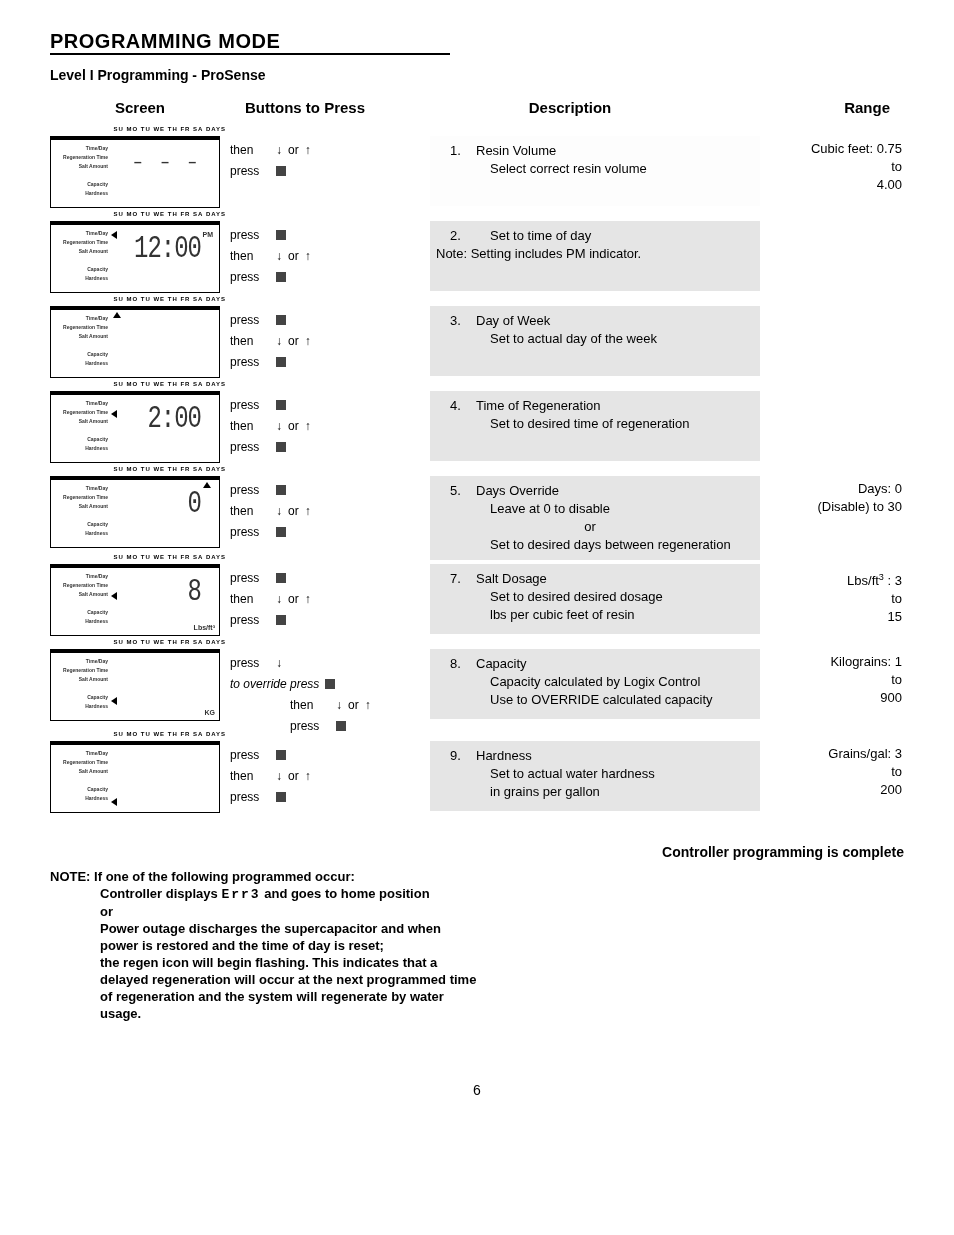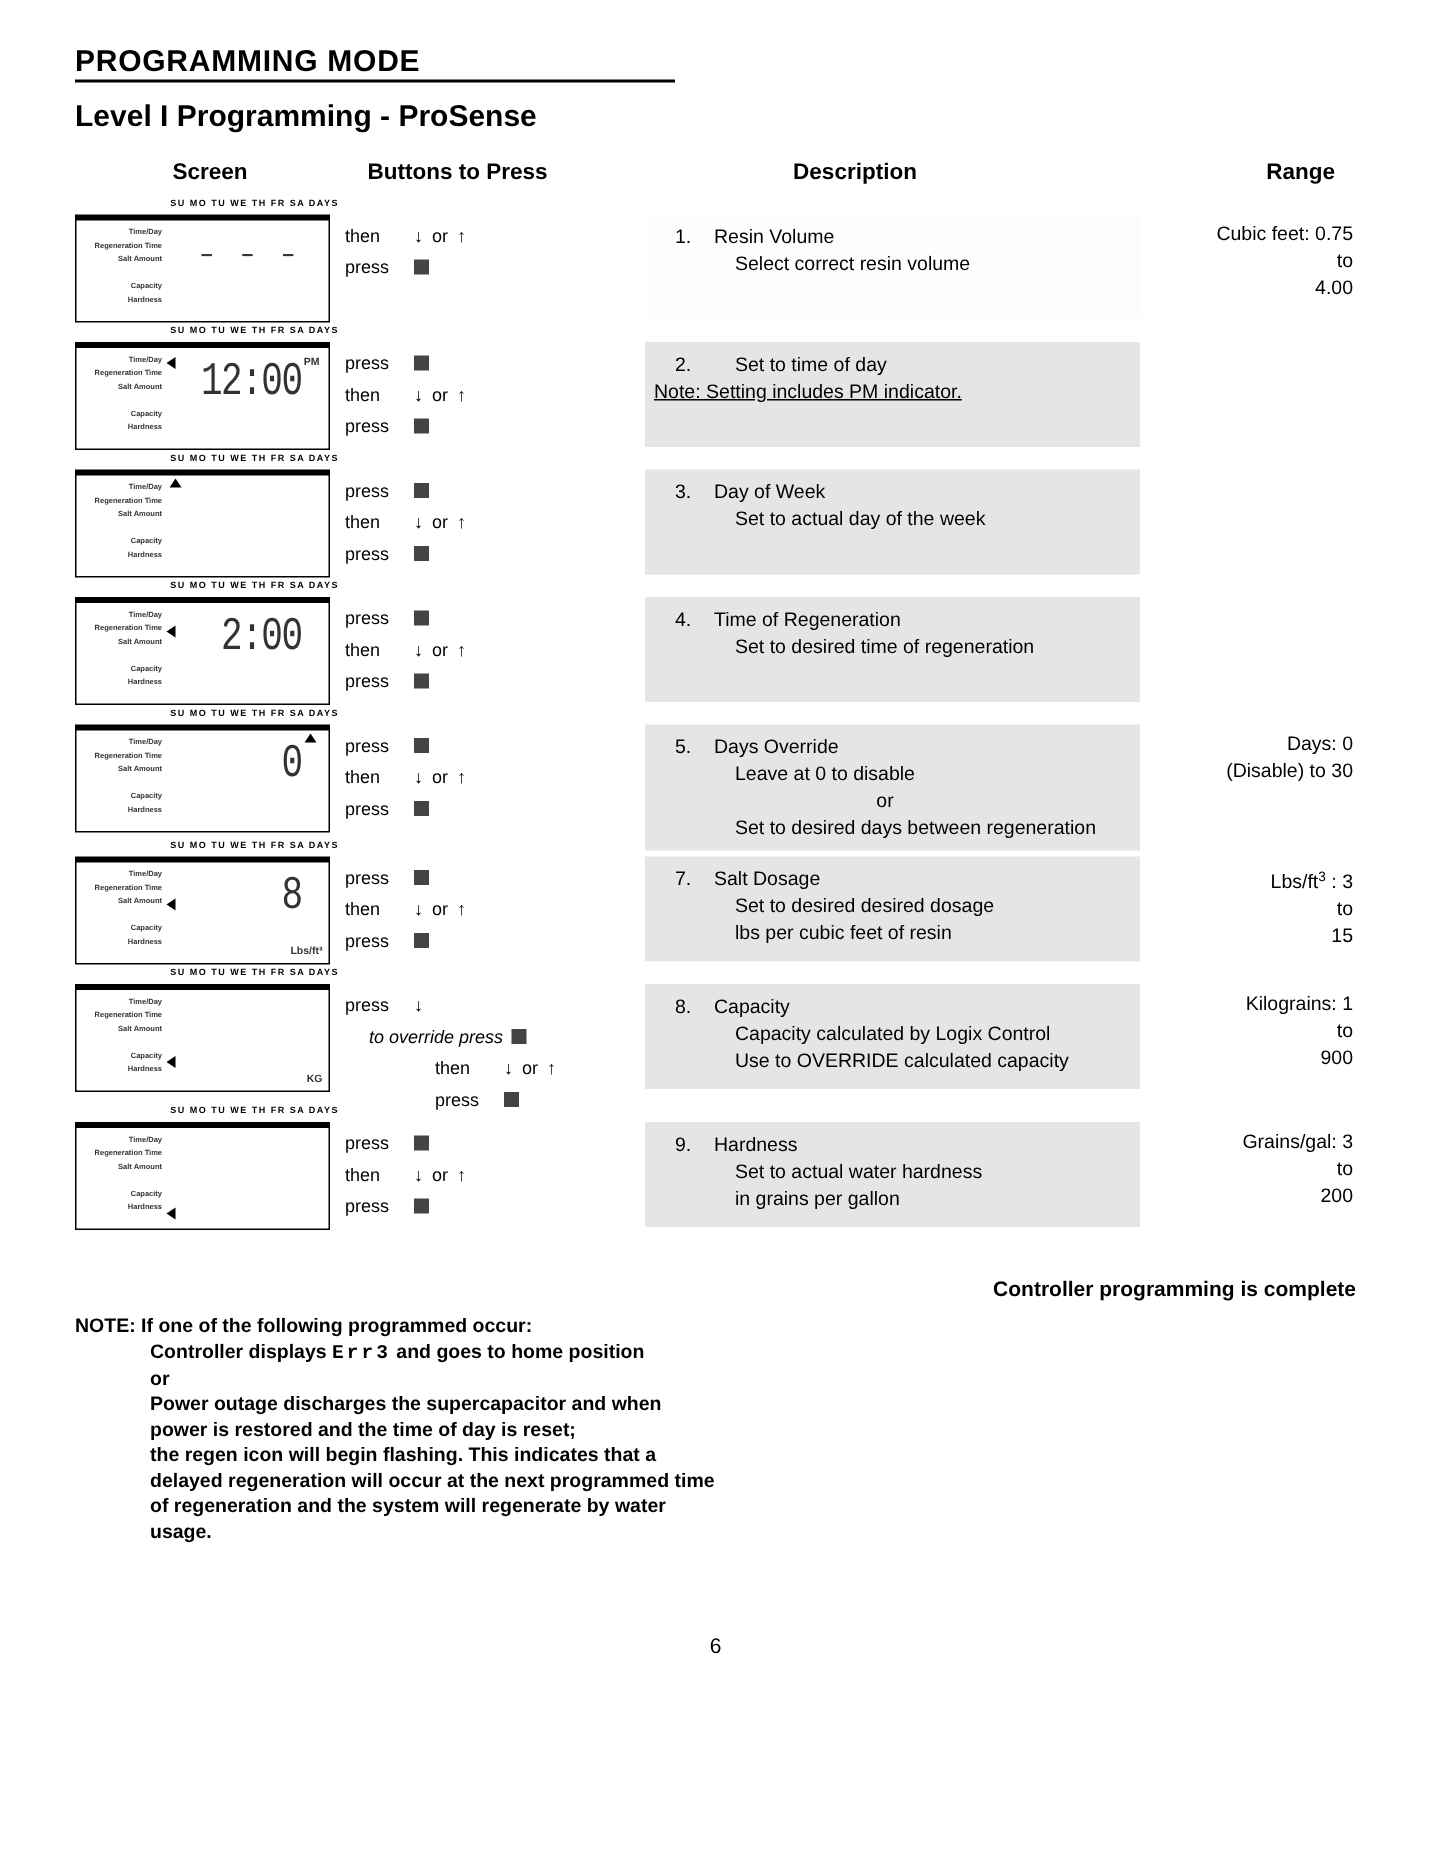--- a/index.html
+++ b/index.html
@@ -14,21 +14,21 @@
   }
   .title {
     font-size: 20px;
     font-weight: bold;
     border-bottom: 2px solid #000;
     margin-bottom: 12px;
     width: 400px;
     letter-spacing: .5px;
   }
   .subtitle {
-    font-size: 20px;
+    font-size: 14px;
     font-weight: bold;
     margin-bottom: 16px;
   }
   .cols-header {
     display: grid;
     grid-template-columns: 180px 150px 380px 150px;
     font-weight: bold;
     text-align: center;
     font-size: 15px;
     margin-bottom: 16px;
@@ -93,21 +93,21 @@
     position: absolute;
     width: 0; height: 0;
     border-left: 4px solid transparent;
     border-right: 4px solid transparent;
   }
   .screen-arrow.left  { border-right: 6px solid #000; border-left: none; border-top: 4px solid transparent; border-bottom: 4px solid transparent; }
 
   .buttons-cell { font-size: 12px; padding-top: 4px; }
   .btn-line { display: flex; align-items: center; gap: 6px; line-height: 20px; margin-bottom: 1px; }
   .btn-line .word { width: 40px; text-align: left; }
-  .btn-line .word.w2 { width: auto; margin-left: 16px; }
+  .btn-line .word.w2 { width: auto; }
   .btn-sq { width: 10px; height: 10px; background: #444; display:inline-block; }
   .arrow-down::before { content:"\2193"; font-weight:bold;}
   .arrow-up::before   { content:"\2191"; font-weight:bold;}
 
   .desc-cell {
     background: #e5e5e5;
     padding: 6px 10px 6px 20px;
     font-size: 13px;
     line-height: 18px;
     min-height: 70px;
@@ -212,21 +212,21 @@
         </div>
         <div class="btn-line">
           <span class="word">press</span>
           <span class="btn-sq"></span>
         </div>
       </div>
       <div class="desc-cell">
         <div class="desc-num">2.</div>
         <div class="desc-body">
           <div class="ddetail">Set to time of day</div>
-          <div style="margin-left: -40px; text-decoration: underline;">Note: Setting includes PM indicator.</div>
+          <div style="margin-left: -40px;">Note: Setting includes PM indicator.</div>
         </div>
       </div>
       <div class="range-cell"></div>
     </div>
     <div class="step-row">
       <div class="screen-cell">
         <div class="screen-days">SU  MO  TU  WE  TH  FR  SA  DAYS</div>
         <div class="screen-box">
           <div class="screen-labels">Time/Day<br>Regeneration Time<br>Salt Amount<br><br>Capacity<br>Hardness</div>
           <div style="position: absolute; width: 0px; height: 0px; border-left: 4px solid transparent; border-right: 4px solid transparent; border-bottom: 6px solid rgb(0, 0, 0); left: 62px; top: 2px;"></div>

